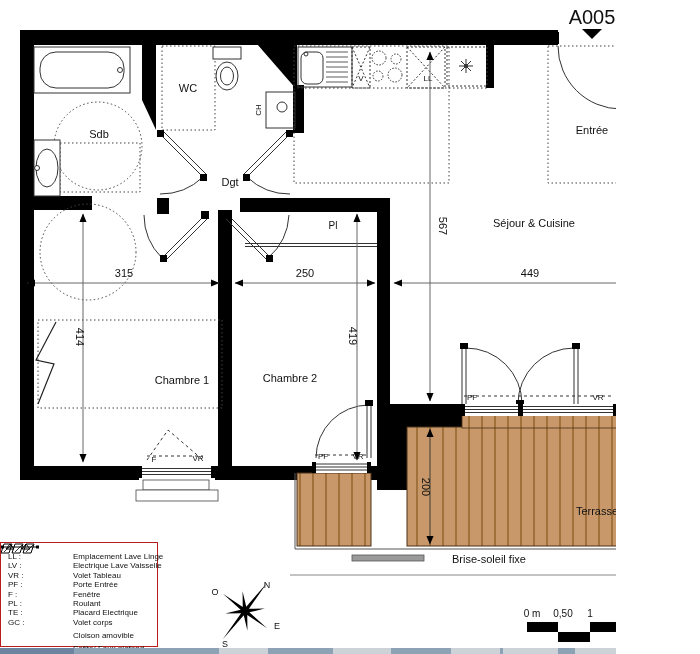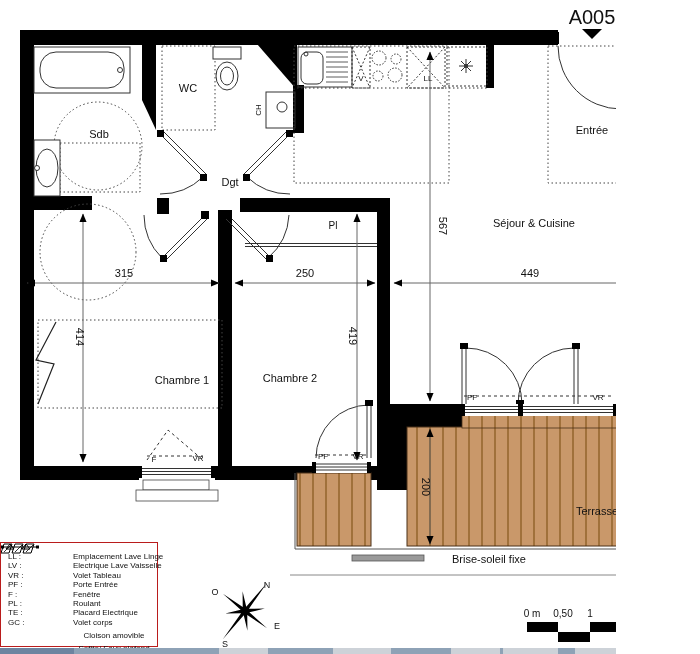--- a/index.html
+++ b/index.html
@@ -5,21 +5,21 @@
   html,body{margin:0;padding:0;background:#fff;font-family:"Liberation Sans",sans-serif;}
   .stage{position:relative;width:616px;height:654px;background:#ffffff;overflow:hidden;}
   .stage svg{position:absolute;left:0;top:0;}
   svg text{fill:#111;font-family:"Liberation Sans",sans-serif;}
   .legend{position:absolute;left:0;top:542px;width:158px;height:105px;border:1px solid #b91c1c;
           background:#fff;box-sizing:border-box;padding:9px 2px 0 7px;font-size:8px;
           line-height:9.4px;color:#111;}
   .lg-row{display:flex;}
   .lg-key{width:41px;flex:0 0 41px;}
   .lg-val{flex:1;white-space:nowrap;padding-left:24px;}
-  .lg-row.sym{margin-top:3.5px;align-items:center;text-align:center;}
+  .lg-row.sym{margin-top:3.5px;align-items:center;}
   .lg-sym{width:41px;flex:0 0 41px;}
   .strip{position:absolute;top:648px;height:6px;}
 </style>
 </head>
 <body>
 
 <div class="stage">
 
 <svg width="700" height="654" viewBox="0 0 700 654">
   <defs>

